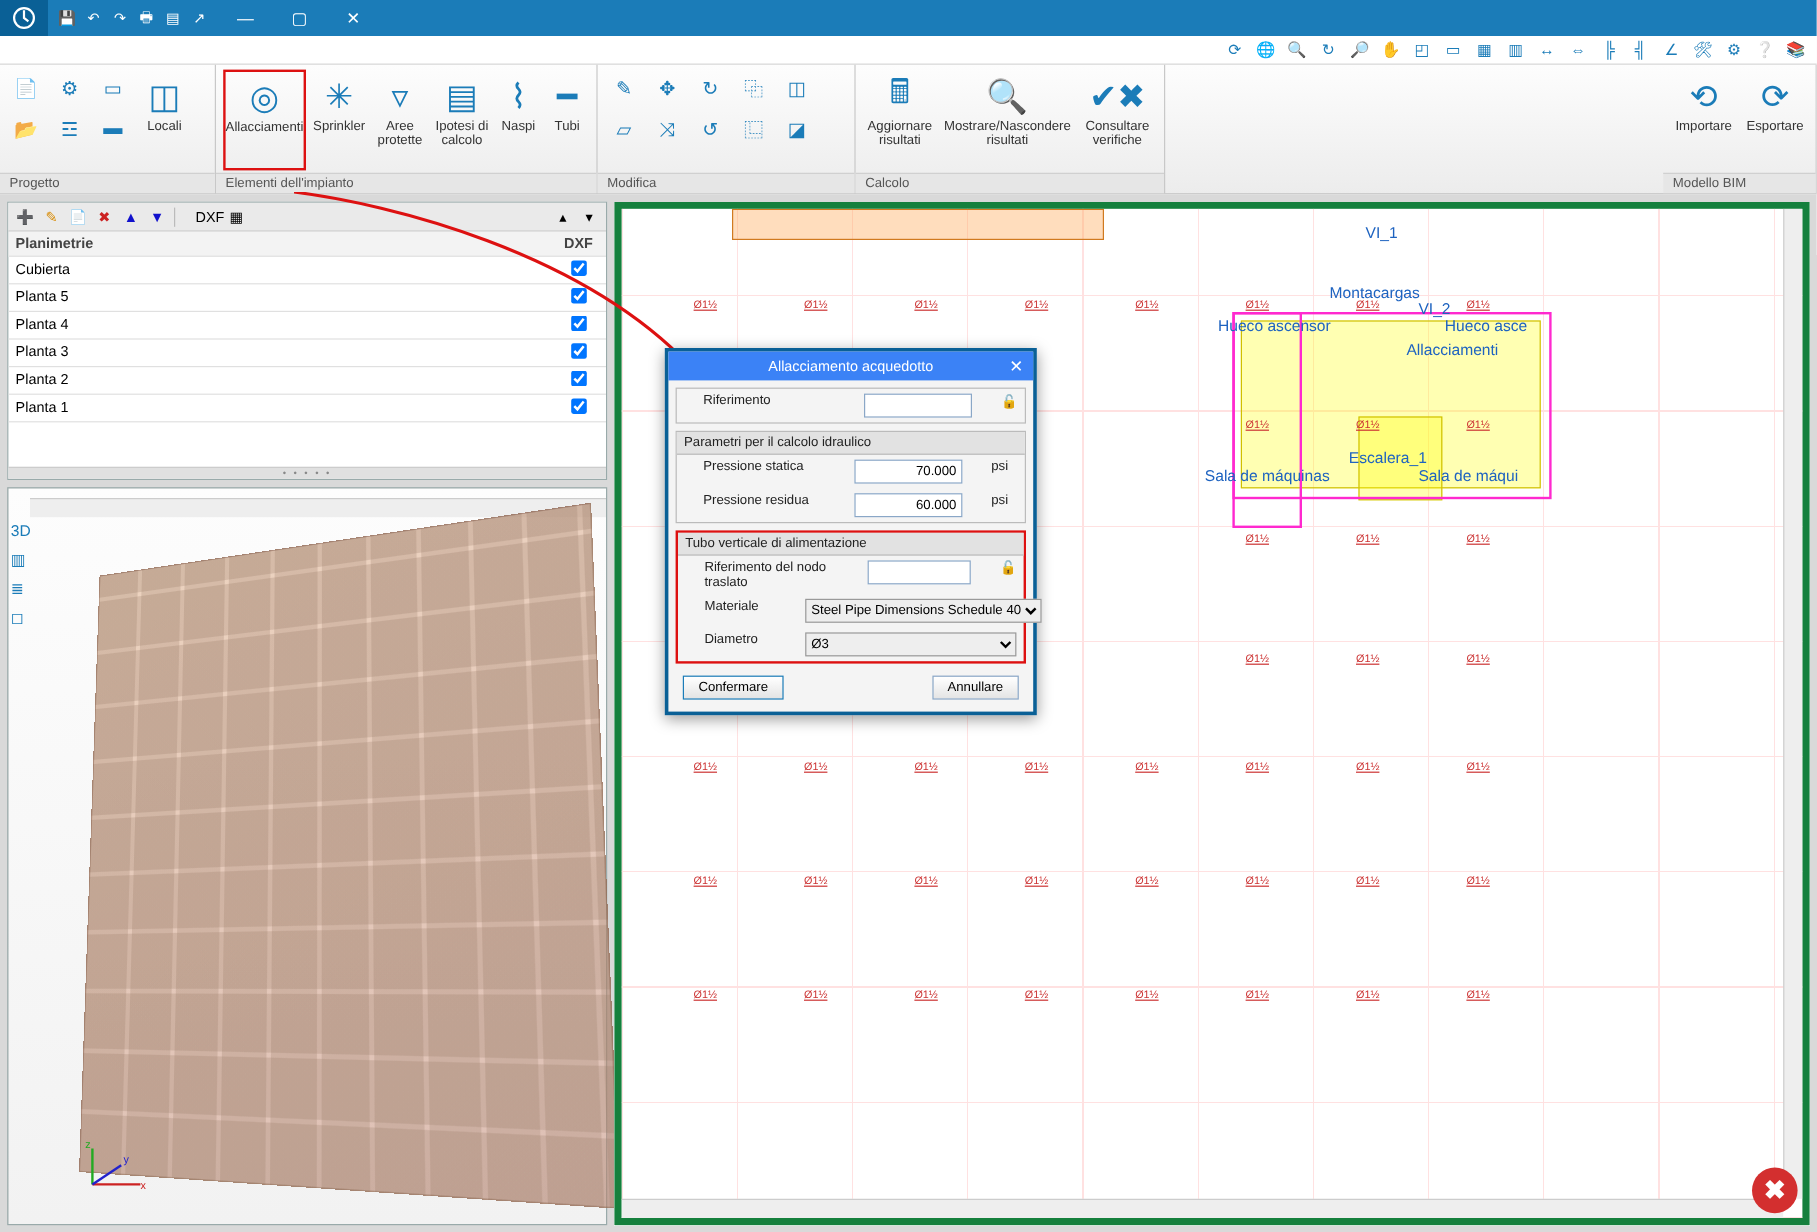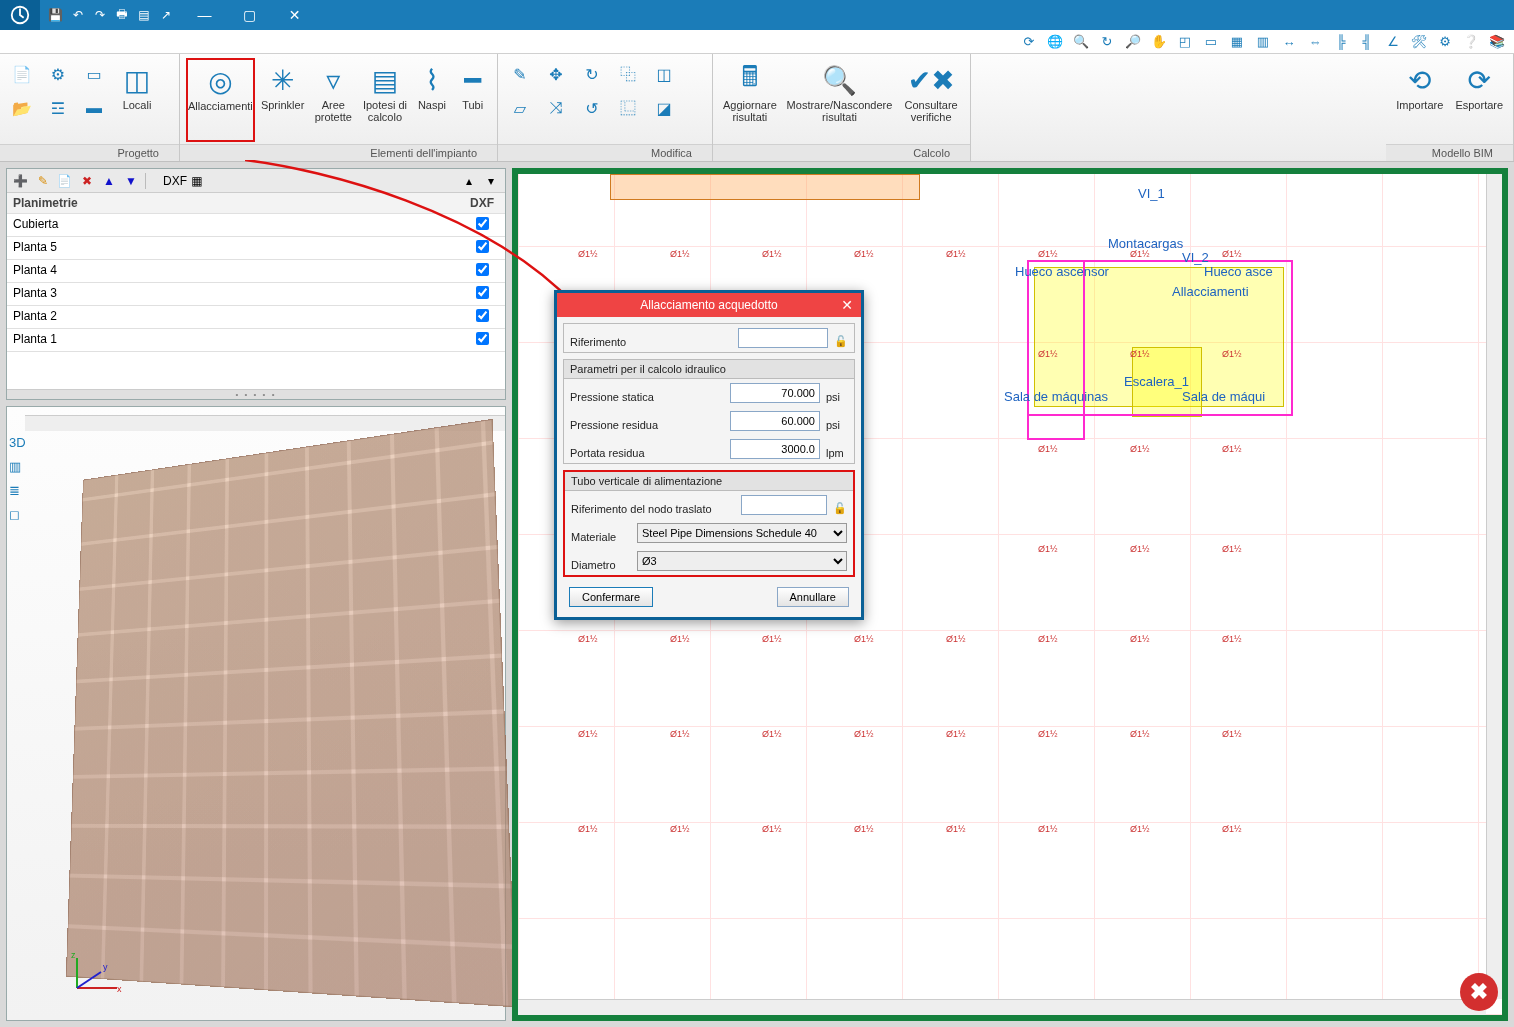--- a/index.html
+++ b/index.html
@@ -15,21 +15,21 @@
   .titlebar .win-controls div { width: 45px; height: 30px; display: flex; align-items: center; justify-content: center; font-size: 14px; }
 
   
   .iconstrip { height: 24px; background:#fff; display:flex; justify-content:flex-end; align-items:center; padding:0 8px; gap:8px; border-bottom:1px solid #d0d0d0;}
   .iconstrip span { width:18px; height:18px; display:inline-flex; align-items:center; justify-content:center; color:#1b7cb8; cursor:pointer; font-size:13px;}
 
   
   .ribbon { background: linear-gradient(#fdfdfd,#ececec); height: 108px; border-bottom:1px solid #c0c0c0; display:flex; }
   .ribbon-group { border-right:1px solid #c8c8c8; display:flex; flex-direction:column; }
   .ribbon-group-body { flex:1; display:flex; align-items:flex-start; padding:4px 6px 0 6px; gap:4px; }
-  .ribbon-group-label { text-align:right; font-size:11px; color:#555; background:#e6e6e6; padding:2px 20px; border-top:1px solid #d0d0d0;}
+  .ribbon-group-label { text-align:left; font-size:11px; color:#555; background:#e6e6e6; padding:2px 8px; border-top:1px solid #d0d0d0;}
   .rbtn { display:flex; flex-direction:column; align-items:center; justify-content:flex-start; width:60px; height:84px; padding-top:4px; cursor:pointer; border:1px solid transparent; }
   .rbtn .ic { width:34px; height:34px; display:flex; align-items:center; justify-content:center; color:#1b7cb8; font-size:28px; }
   .rbtn .lbl { font-size:11px; color:#333; text-align:center; line-height:1.1; margin-top:2px; }
   .rbtn-mini { width:32px; height:32px; display:flex; align-items:center; justify-content:center; color:#1b7cb8; cursor:pointer; }
   .rbtn-col { display:flex; flex-direction:column; gap:2px;}
   .highl { border:2px solid #d11; }
   .ribbon-spacer { flex:1; }
 
   
   .main { display:flex; height: calc(1027px - 30px - 24px - 108px); background:#d9d9d9; padding:6px; gap:6px; }
@@ -66,34 +66,34 @@
     background-image:
       repeating-linear-gradient(90deg, #ffe1e1 0 1px, transparent 1px 96px),
       repeating-linear-gradient(0deg,  #ffe1e1 0 1px, transparent 1px 96px);
   }
   .drawing .bluetxt { position:absolute; color:#1e63c0; font-size:13px; }
   .drawing .pinkbox { position:absolute; border:2px solid #ff29cf; }
   .drawing .yellowbox { position:absolute; background: rgba(255,255,0,.3); border:1px solid #d0c000;}
   .drawing .orangebox { position:absolute; background: rgba(255,170,90,.4); border:1px solid #d07a20;}
   .drawing .floorbar { position:absolute; bottom:0; left:0; right:16px; height:16px; background:#eee; border-top:1px solid #ccc;}
   .drawing .vertbar  { position:absolute; top:0; right:0; bottom:16px; width:16px; background:#eee; border-left:1px solid #ccc;}
-  .drawing .label-o { position:absolute; font-size:9px; color:#c33; }
+  .drawing .label-o { position:absolute; font-size:9px; color:#c33;text-decoration:underline; }
   .error-badge { position:absolute; right:4px; bottom:4px; width:38px; height:38px; border-radius:50%; background:#d32f2f; color:#fff; display:flex; align-items:center; justify-content:center; font-size:22px; font-weight:bold;}
 
   
   .callout-arrow { position:absolute; left:245px; top:160px; pointer-events:none; }
 
   
   .dialog { position:absolute; left:554px; top:290px; width:310px; background:#f4f4f4; border:3px solid #0a6096; box-shadow:0 3px 12px rgba(0,0,0,.4);}
-  .dlg-title { background:#ef4444; color:#fff; height:24px; display:flex; align-items:center; justify-content:center; font-size:12px; position:relative;}
+  .dlg-title { background:#3b82f6; color:#fff; height:24px; display:flex; align-items:center; justify-content:center; font-size:12px; position:relative;}
   .dlg-close { position:absolute; right:4px; top:2px; width:20px; height:20px; color:#fff; display:flex; align-items:center; justify-content:center; cursor:pointer; font-size:14px;}
   .dlg-body { padding:6px; font-size:11px; color:#222;}
   .dlg-sec { border:1px solid #bbb; margin-bottom:6px; }
   .dlg-sec-h { background:#e2e2e2; padding:3px 6px; border-bottom:1px solid #bbb;}
-  .dlg-row { display:flex; align-items:flex-end; padding:4px 6px; gap:6px;}
+  .dlg-row { display:flex; align-items:flex-start; padding:4px 6px; gap:24px;margin-left:16px;}
   .dlg-row label { flex:1;}
   .dlg-row input[type=text] { width:90px; height:20px; border:1px solid #8aa7c7; padding:0 4px; font-size:11px; text-align:right;}
   .dlg-row .unit { width:22px; text-align:left;}
   .dlg-row select { flex:1; height:20px; font-size:11px; background:#eee; border:1px solid #999;}
   .dlg-top-row input { width:90px; text-align:left; border:1px solid #1b7cb8; background:#fff;}
   .dlg-sec.highl2 { border:2px solid #d11;}
   .dlg-buttons { display:flex; justify-content:space-between; padding:4px 6px;}
   .dlg-buttons button { font-size:11px; padding:3px 12px; background:linear-gradient(#fff,#e4e4e4); border:1px solid #8aa7c7; cursor:pointer;}
   .dlg-buttons button:first-child { border-color:#1b7cb8; }
 </style>
@@ -435,25 +435,20 @@
       <div class="dlg-row">
         <label>Pressione statica</label>
         <input type="text" value="70.000" style="">
         <span class="unit">psi</span>
       </div>
       <div class="dlg-row">
         <label>Pressione residua</label>
         <input type="text" value="60.000" style="">
         <span class="unit">psi</span>
       </div>
-      <div class="dlg-row">
-        <label>Portata residua</label>
-        <input type="text" value="3000.0" style="">
-        <span class="unit">lpm</span>
-      </div>
     </div>
     <div class="dlg-sec highl2">
       <div class="dlg-sec-h">Tubo verticale di alimentazione</div>
       <div class="dlg-row">
         <label>Riferimento del nodo traslato</label>
         <input type="text" style="width: 86px;" value="">
         <span>🔓</span>
       </div>
       <div class="dlg-row">
         <label style="flex:0 0 60px">Materiale</label>

